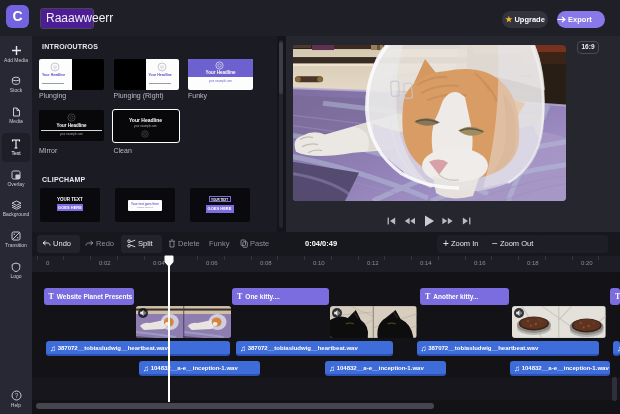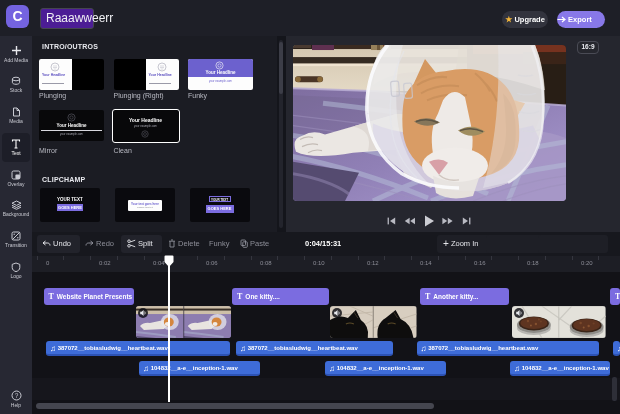--- a/index.html
+++ b/index.html
@@ -305,22 +305,23 @@
         <path d="M3.2 3l5-1.8M3.2 6l5 1.8" stroke="#e4e5ea" stroke-width=".9"></path>
       </svg> Split</div>
   <div class="tbtn" style="left:168px"><svg width="8" height="9" viewBox="0 0 8 9" style="vertical-align:-2px">
         <path d="M1 2.2h6M2 2.2V8h4V2.2M3 1h2" fill="none" stroke="#8d8e98" stroke-width=".9"></path>
       </svg> Delete</div>
   <div class="tbtn" style="left:209px">Funky</div>
   <div class="tbtn" style="left:240px"><svg width="8" height="9" viewBox="0 0 8 9" style="vertical-align:-2px">
         <rect x="1" y="1" width="4.5" height="5.5" rx=".8" fill="none" stroke="#8d8e98" stroke-width=".9"></rect>
         <rect x="2.8" y="2.8" width="4.5" height="5.5" rx=".8" fill="none" stroke="#8d8e98" stroke-width=".9"></rect>
       </svg> Paste</div>
-  <div id="time" style="left:305px">0:04/15:31</div>
+  <div id="time" style="left:305px">0:04/0:49</div>
   <div class="tbtn bright" style="left:443px"><span style="font-size:10px;vertical-align:-1px">+</span> Zoom In</div>
+  <div class="tbtn bright" style="left:492px"><span style="font-size:10px;vertical-align:-1px">−</span> Zoom Out</div>
 
   <div class="rtick" style="left:36.5px;top:256px"></div>
   <div class="rtick" style="left:63.2px;top:256px"></div>
   <div class="rtick" style="left:90.0px;top:256px"></div>
   <div class="rtick" style="left:116.8px;top:256px"></div>
   <div class="rtick" style="left:143.5px;top:256px"></div>
   <div class="rtick" style="left:170.2px;top:256px"></div>
   <div class="rtick" style="left:197.0px;top:256px"></div>
   <div class="rtick" style="left:223.8px;top:256px"></div>
   <div class="rtick" style="left:250.5px;top:256px"></div>

